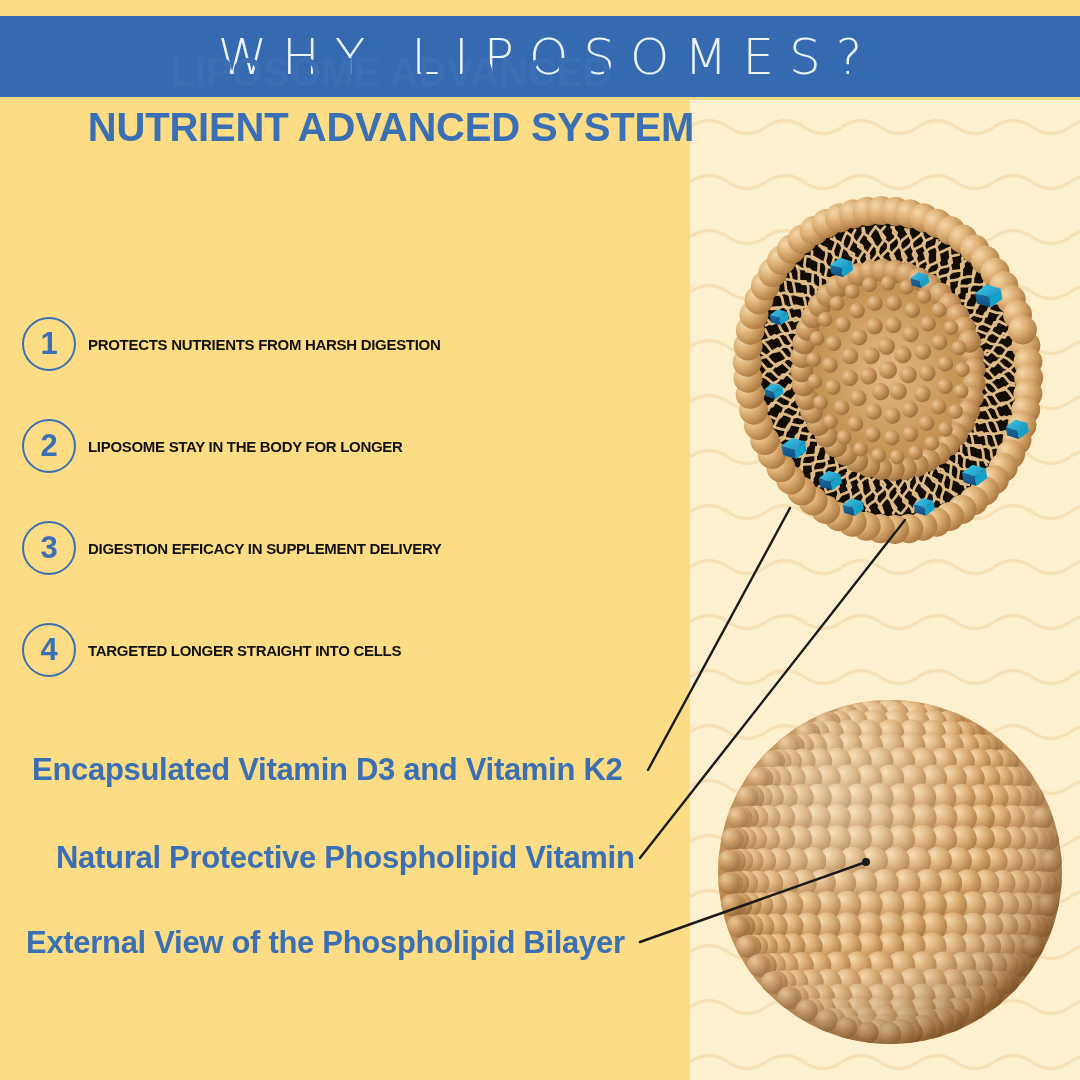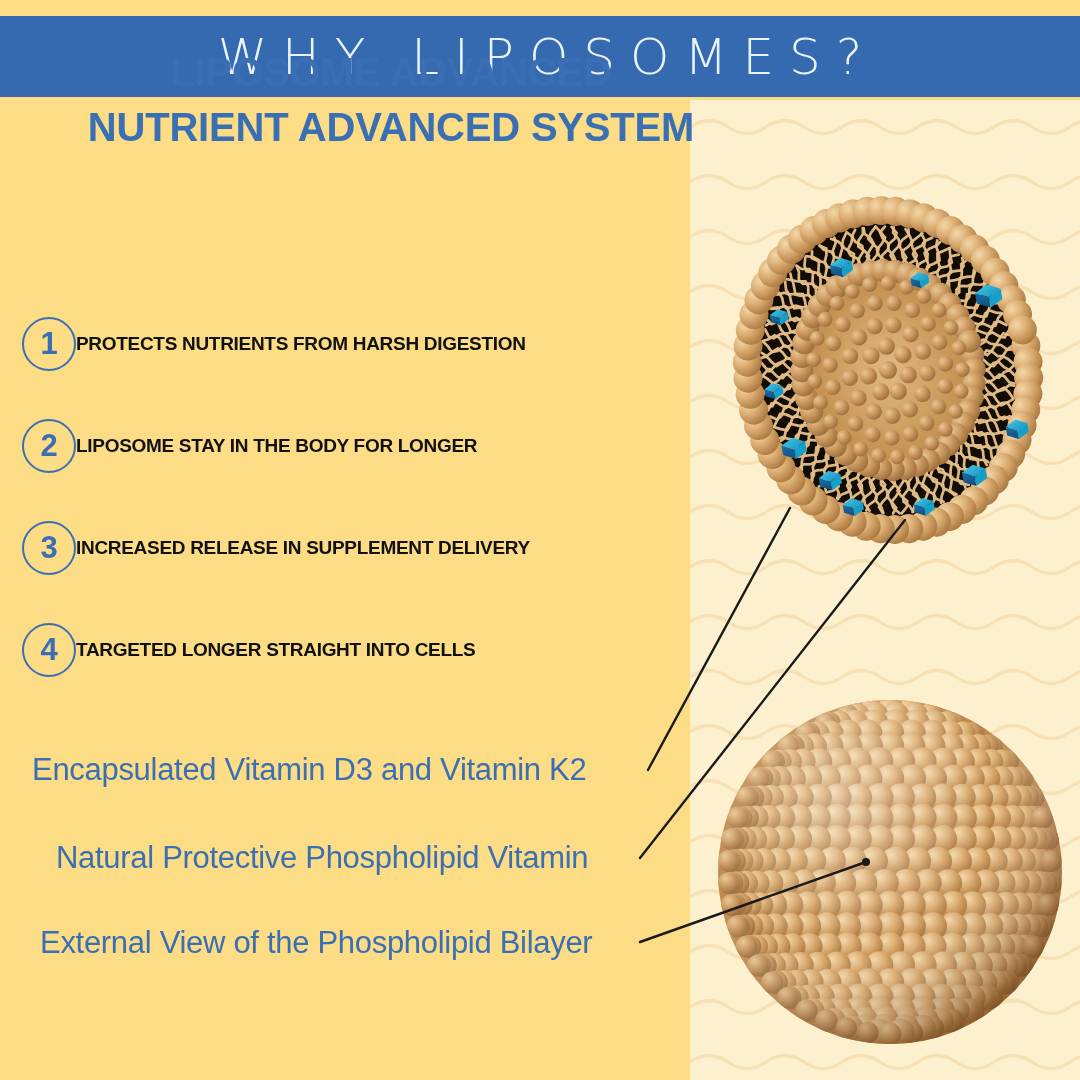--- a/index.html
+++ b/index.html
@@ -42,27 +42,27 @@
 
   .feature-row { position:absolute; left:22px; height:58px; display:flex; align-items:center; }
   .badge {
     width:54px; height:54px; flex:0 0 54px; border-radius:50%;
     border:2.5px solid #3B6FB4; color:#3B6FB4;
     font-size:31px; font-weight:bold; display:flex;
     align-items:center; justify-content:center;
     font-family:"Liberation Sans", sans-serif;
   }
   .feature-text {
-    color:#111111; font-weight:bold; font-size:19px;
+    margin-left:12px; color:#111111; font-weight:bold; font-size:15px;
     letter-spacing:-0.3px; white-space:nowrap;
     font-family:"Liberation Sans", sans-serif;
   }
 
   .caption {
-    position:absolute; color:#3B6FB4; font-size:31px; font-weight:normal;
+    position:absolute; color:#3B6FB4; font-size:31px; font-weight:bold;
     white-space:nowrap; letter-spacing:-0.3px;
     font-family:"Liberation Sans", sans-serif;
   }
 
   
   #art-layer { position:absolute; left:0; top:0; width:1080px; height:1080px; pointer-events:none; }
 </style>
 </head>
 <body>
 
@@ -95,31 +95,31 @@
     <div class="feature-text">PROTECTS NUTRIENTS FROM HARSH DIGESTION</div>
   </div>
 
   <div class="feature-row" style="top:417px;">
     <div class="badge">2</div>
     <div class="feature-text">LIPOSOME STAY IN THE BODY FOR LONGER</div>
   </div>
 
   <div class="feature-row" style="top:519px;">
     <div class="badge">3</div>
-    <div class="feature-text">INCREASED RELEASE IN SUPPLEMENT DELIVERY</div>
+    <div class="feature-text">DIGESTION EFFICACY IN SUPPLEMENT DELIVERY</div>
   </div>
 
   <div class="feature-row" style="top:621px;">
     <div class="badge">4</div>
     <div class="feature-text">TARGETED LONGER STRAIGHT INTO CELLS</div>
   </div>
 
   <div class="caption" style="left:32px; top:752px;">Encapsulated Vitamin D3 and Vitamin K2</div>
   <div class="caption" style="left:56px; top:840px;">Natural Protective Phospholipid Vitamin</div>
-  <div class="caption" style="left:40px; top:925px;text-align:center;">External View of the Phospholipid Bilayer</div>
+  <div class="caption" style="left:26px; top:925px;text-align:center;">External View of the Phospholipid Bilayer</div>
 
   <svg id="art-layer" viewBox="0 0 1080 1080">
     <defs>
 
       <radialGradient id="head" cx="33%" cy="28%" r="78%">
         <stop offset="0%" stop-color="#F3D7A8"></stop>
         <stop offset="45%" stop-color="#DCAE73"></stop>
         <stop offset="100%" stop-color="#A9763E"></stop>
       </radialGradient>
       <radialGradient id="head2" cx="33%" cy="28%" r="78%">

